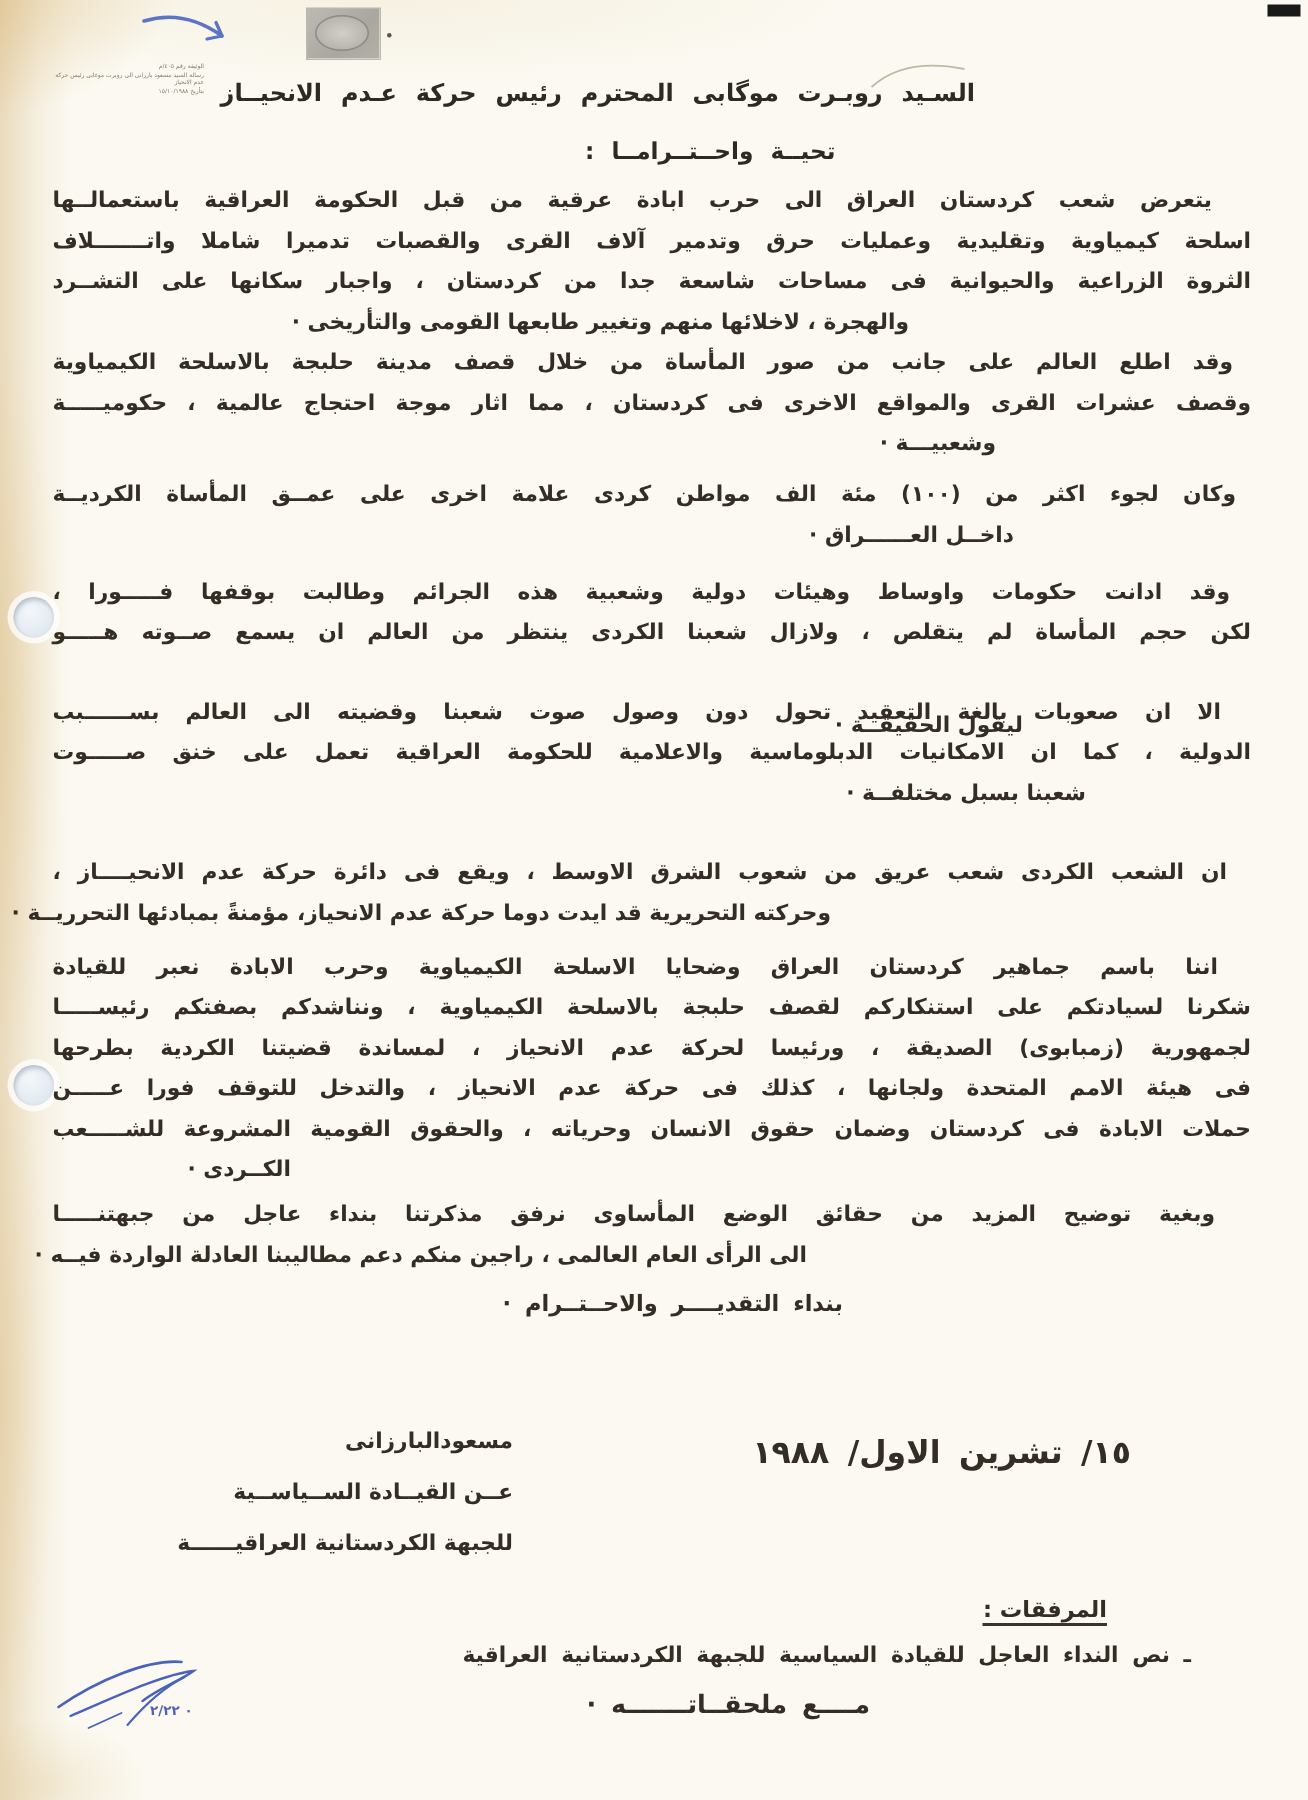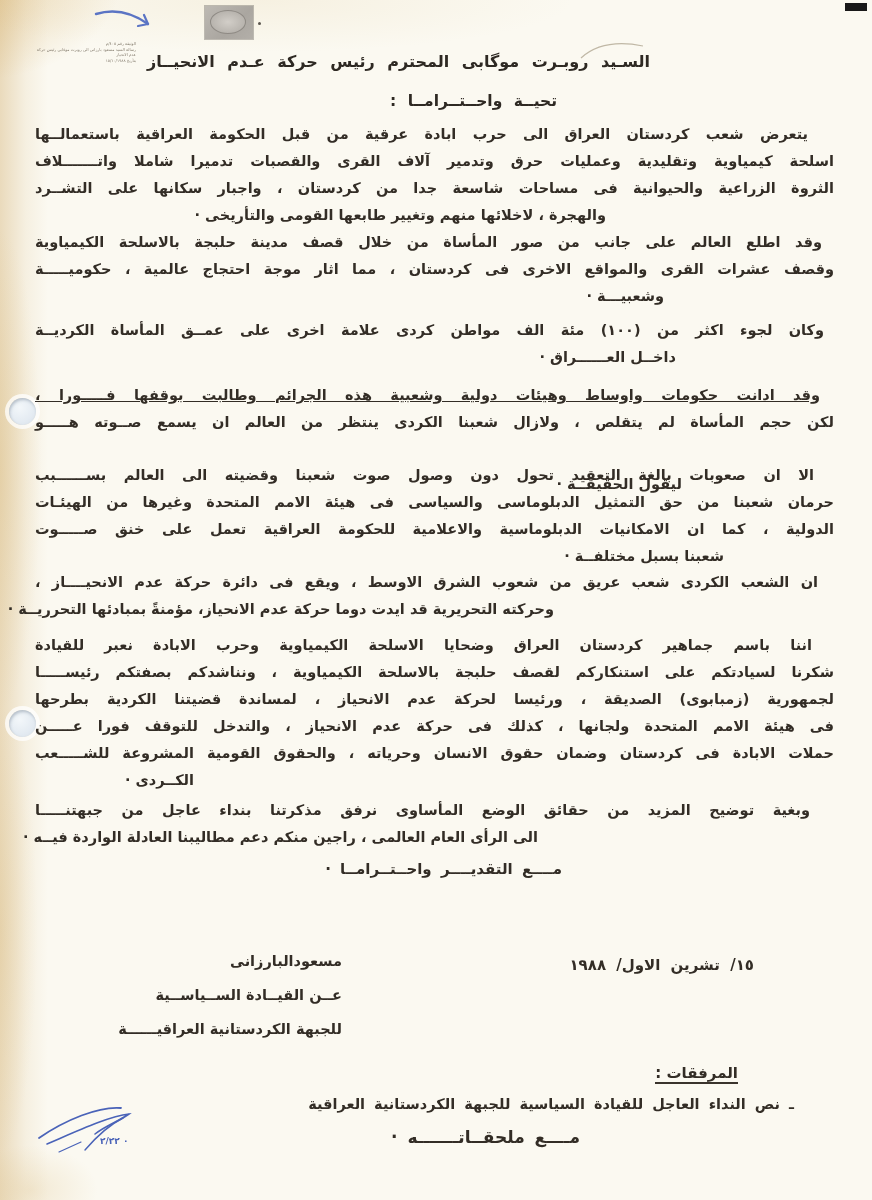--- a/index.html
+++ b/index.html
@@ -16,21 +16,21 @@
       #fbf9f1;
   }
   .textlayer{direction:rtl;}
   .para{position:absolute;right:38px;left:35px;}
   .ln{font-size:14.5px;font-weight:bold;color:#332d26;line-height:27px;min-height:27px;white-space:nowrap;}
   .j{white-space:normal;text-align:justify;text-align-last:justify;}
   .short{text-align:right;}
   .addressee{position:absolute;top:52px;right:222px;font-size:16px;font-weight:bold;color:#2e2923;word-spacing:7px;white-space:nowrap;direction:rtl;}
   .salutation{position:absolute;top:92px;right:315px;font-size:15.5px;font-weight:bold;color:#2e2923;word-spacing:6px;white-space:nowrap;direction:rtl;}
   .closing{position:absolute;top:860px;right:310px;font-size:15px;font-weight:bold;color:#332d26;word-spacing:4px;white-space:nowrap;direction:rtl;}
-  .date{position:absolute;top:956px;right:118px;font-size:15px;font-weight:bold;color:#332d26;word-spacing:5px;white-space:nowrap;direction:rtl;}
+  .date{position:absolute;top:956px;right:118px;font-size:21px;font-weight:bold;color:#332d26;word-spacing:5px;white-space:nowrap;direction:rtl;}
   .sigblock{position:absolute;top:944px;left:52px;width:290px;text-align:right;direction:rtl;}
   .sigblock .sline{font-size:14.5px;font-weight:bold;color:#332d26;line-height:34px;white-space:nowrap;}
   .attach-heading{position:absolute;top:1064px;right:134px;font-size:15px;font-weight:bold;color:#332d26;border-bottom:2px solid #3a342c;padding-bottom:0;white-space:nowrap;direction:rtl;}
   .attach-item1{position:absolute;top:1096px;right:78px;font-size:14.5px;font-weight:bold;color:#332d26;word-spacing:4px;white-space:nowrap;direction:rtl;}
   .attach-item2{position:absolute;top:1127px;right:292px;font-size:17px;font-weight:bold;color:#332d26;word-spacing:4px;white-space:nowrap;direction:rtl;}
   .hole{position:absolute;width:27px;height:27px;border-radius:50%;left:9px;
     background:radial-gradient(circle at 40% 35%, #f3f7fa 0%, #e4ebf2 60%, #d7dfe8 100%);
     box-shadow:inset 1px 2px 3px rgba(90,105,125,.35), 0 0 0 4px rgba(255,255,255,.75);}
   .hole1{top:398px;} .hole2{top:710px;}
   .stamp{position:absolute;left:205px;top:6px;width:48px;height:33px;
@@ -91,28 +91,27 @@
       <div class="ln j">وقصف عشرات القرى والمواقع الاخرى فى كردستان ، مما اثار موجة احتجاج عالمية ، حكوميـــــة</div>
       <div class="ln short" style="margin-right:170px;">وشعبيـــة ·</div>
     </div>
 
     <div class="para" style="top:317px;">
       <div class="ln j" style="margin-right:10px;">وكان لجوء اكثر من (١٠٠) مئة الف مواطن كردى علامة اخرى على عمــق المأساة الكرديــة</div>
       <div class="ln short" style="margin-right:158px;">داخــل العــــــراق ·</div>
     </div>
 
     <div class="para" style="top:382px;">
-      <div class="ln j" style="margin-right:14px;text-decoration:underline;">وقد ادانت حكومات واوساط وهيئات دولية وشعبية هذه الجرائم وطالبت بوقفها فـــــورا ،</div>
+      <div class="ln j" style="margin-right:14px;">وقد ادانت حكومات واوساط وهيئات دولية وشعبية هذه الجرائم وطالبت بوقفها فـــــورا ،</div>
       <div class="ln j">لكن حجم المأساة لم يتقلص ، ولازال شعبنا الكردى ينتظر من العالم ان يسمع صــوته هـــــو</div>
       <div class="ln short" style="margin-right:152px;margin-top:35px;">ليقول الحقيقــة ·</div>
     </div>
 
     <div class="para" style="top:462px;">
       <div class="ln j" style="margin-right:20px;">الا ان صعوبات بالغة التعقيد تحول دون وصول صوت شعبنا وقضيته الى العالم بســــــبب</div>
-      <div class="ln j">حرمان شعبنا من حق التمثيل الدبلوماسى والسياسى فى هيئة الامم المتحدة وغيرها من الهيئـات</div>
       <div class="ln j">الدولية ، كما ان الامكانيات الدبلوماسية والاعلامية للحكومة العراقية تعمل على خنق صـــــوت</div>
       <div class="ln short" style="margin-right:110px;">شعبنا بسبل مختلفــة ·</div>
     </div>
 
     <div class="para" style="top:569px;">
       <div class="ln j" style="margin-right:16px;">ان الشعب الكردى شعب عريق من شعوب الشرق الاوسط ، ويقع فى دائرة حركة عدم الانحيــــاز ،</div>
       <div class="ln short" style="margin-right:280px;">وحركته التحريرية قد ايدت دوما حركة عدم الانحياز، مؤمنةً بمبادئها التحرريــة ·</div>
     </div>
 
     <div class="para" style="top:632px;">
@@ -122,21 +121,21 @@
       <div class="ln j">فى هيئة الامم المتحدة ولجانها ، كذلك فى حركة عدم الانحياز ، والتدخل للتوقف فورا عـــــن</div>
       <div class="ln j">حملات الابادة فى كردستان وضمان حقوق الانسان وحرياته ، والحقوق القومية المشروعة للشـــــعب</div>
       <div class="ln short" style="margin-right:640px;">الكــردى ·</div>
     </div>
 
     <div class="para" style="top:797px;">
       <div class="ln j" style="margin-right:24px;">وبغية توضيح المزيد من حقائق الوضع المأساوى نرفق مذكرتنا بنداء عاجل من جبهتنـــــا</div>
       <div class="ln short" style="margin-right:296px;">الى الرأى العام العالمى ، راجين منكم دعم مطاليبنا العادلة الواردة فيــه ·</div>
     </div>
 
-    <div class="closing">مــــع التقديــــر واحــتــرامــا ·</div>
+    <div class="closing">بنداء التقديــــر والاحــتــرام ·</div>
 
     <div class="date">١٥/ تشرين الاول/ ١٩٨٨</div>
 
     <div class="sigblock">
       <div class="sline">مسعودالبارزانى</div>
       <div class="sline">عــن القيــادة  الســياســية</div>
       <div class="sline">للجبهة  الكردستانية  العراقيــــــة</div>
     </div>
 
     <div class="attach-heading">المرفقات :</div>

